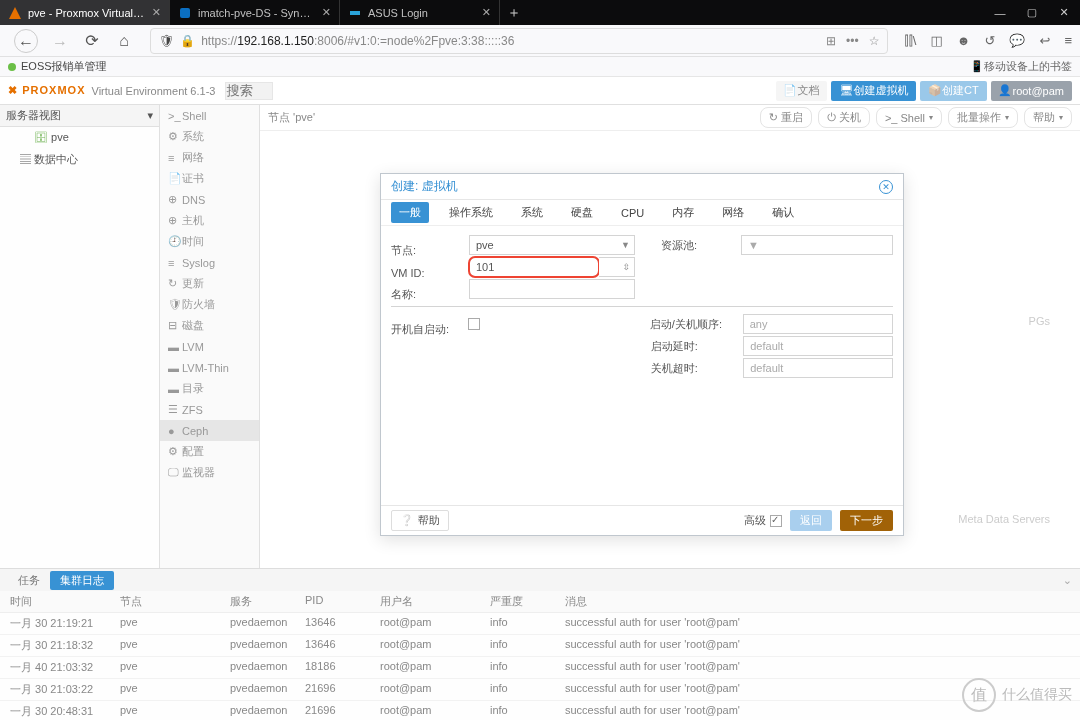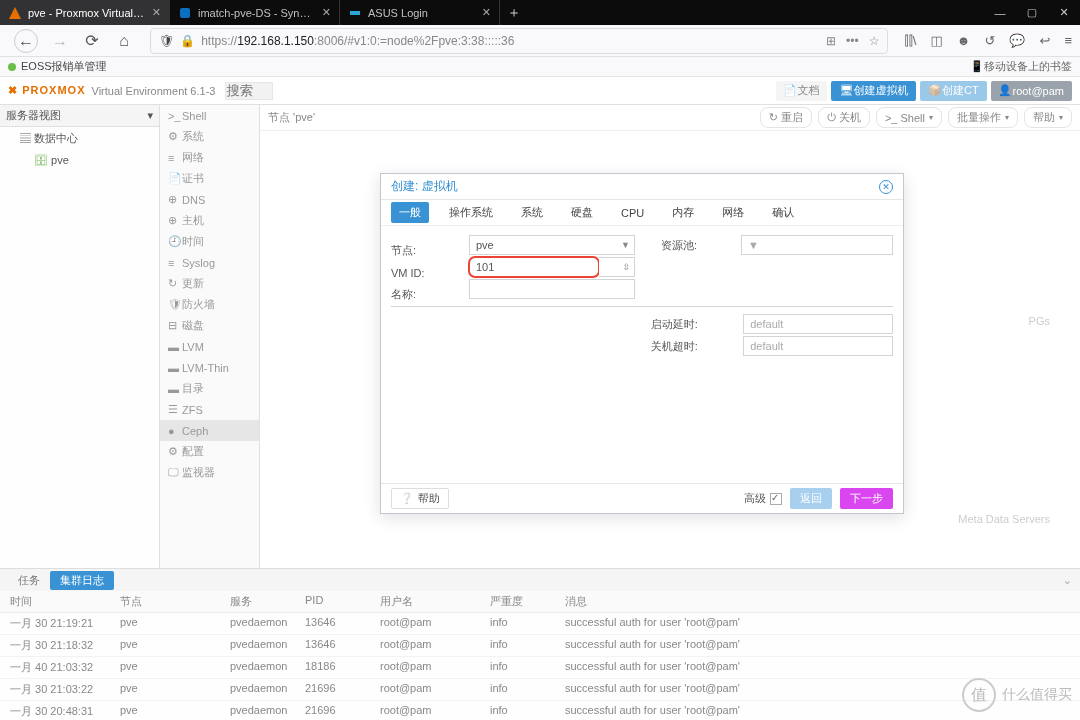--- a/index.html
+++ b/index.html
@@ -75,21 +75,21 @@
   .gap { width:26px;}
   .mlabel2{ width:80px;}
   .mfield2 { width:152px; height:20px; border:1px solid #d4d4d4; padding:0 6px; display:flex; align-items:center; color:#aaa; background:#fff; position:relative;}
   .hr { height:1px; background:#d4d4d4; margin:6px 0;}
   .mfoot{ height:30px; border-top:1px solid #e6e6e6; display:flex; align-items:center; padding:0 10px; font-size:11px;}
   .mfoot .help{ border:1px solid #ddd; padding:2px 8px; border-radius:2px; display:flex; align-items:center; gap:4px; color:#555;}
   .mfoot .sp{ flex:1;}
   .mfoot .adv{ color:#555; display:flex; align-items:center; gap:4px;}
   .mfoot .btn{ padding:3px 10px; margin-left:8px; border-radius:2px; color:#fff; cursor:pointer;}
   .mfoot .back{ background:#a9cfee; }
-  .mfoot .next{ background:#d946ef;}
+  .mfoot .next{ background:#a16207;}
 
   
   .bottom { height:152px; border-top:1px solid #ddd; }
   .btabs{ height:22px; display:flex; align-items:center; padding:0 8px; font-size:11px; background:#f5f5f5;}
   .btab{ padding:2px 10px; color:#777; cursor:pointer;}
   .btab.active{ background:#3892d4; color:#fff; border-radius:2px;}
   .loghead, .logrow { display:flex; font-size:11px; padding:3px 10px; color:#888;}
   .loghead{ color:#898989; border-bottom:1px solid #eee; background: #fafafa;}
   .c1{width:110px;} .c2{width:110px;} .c3{width:75px;} .c4{width:75px;} .c5{width:110px;} .c6{width:75px;} .c7{flex:1;}
   .logrow{ border-bottom:1px solid #f2f2f2;}
@@ -194,22 +194,22 @@
     <div class="pxbtn usr">👤 <span>root@pam</span></div>
   </div>
 </div>
 
 <div class="main">
   <div class="leftpane">
     <div class="hdr">
       <span>服务器视图</span>
       <span style="margin-left:auto;">▾</span>
     </div>
+    <div class="treeitem sel"><span class="pvefold">🗄</span> <span>pve</span></div>
     <div class="treeitem">▤ <span>数据中心</span></div>
-    <div class="treeitem sel"><span class="pvefold">🗄</span> <span>pve</span></div>
   </div>
 
   <div class="midpane" id="midpane">
       <div class="midrow"><span class="ic">&gt;_</span> Shell</div>
       <div class="midrow"><span class="ic">⚙</span> 系统</div>
       <div class="midrow"><span class="ic">≡</span> 网络</div>
       <div class="midrow"><span class="ic">📄</span> 证书</div>
       <div class="midrow"><span class="ic">⊕</span> DNS</div>
       <div class="midrow"><span class="ic">⊕</span> 主机</div>
       <div class="midrow"><span class="ic">🕘</span> 时间</div>
@@ -279,20 +279,29 @@
             </div>
         </div>
         <div class="mrow">
           <div class="mlabel">名称:</div>
           <div class="mfield">
               <span></span>
             </div>
         </div>
         <div class="hr"></div>
         <div class="mrow">
+          <div class="mlabel" style="width:78px;">开机自启动:</div>
+          <span class="cb"></span>
+          <div style="width:172px;"></div>
+          <div class="mlabel2" style="width:94px;">启动/关机顺序:</div>
+          <div class="mfield2">
+              <span>any</span>
+            </div>
+        </div>
+        <div class="mrow">
           <div style="width:264px;"></div>
           <div class="mlabel2" style="width:94px;">启动延时:</div>
           <div class="mfield2">
               <span>default</span>
             </div>
         </div>
         <div class="mrow">
           <div style="width:264px;"></div>
           <div class="mlabel2" style="width:94px;">关机超时:</div>
           <div class="mfield2">

